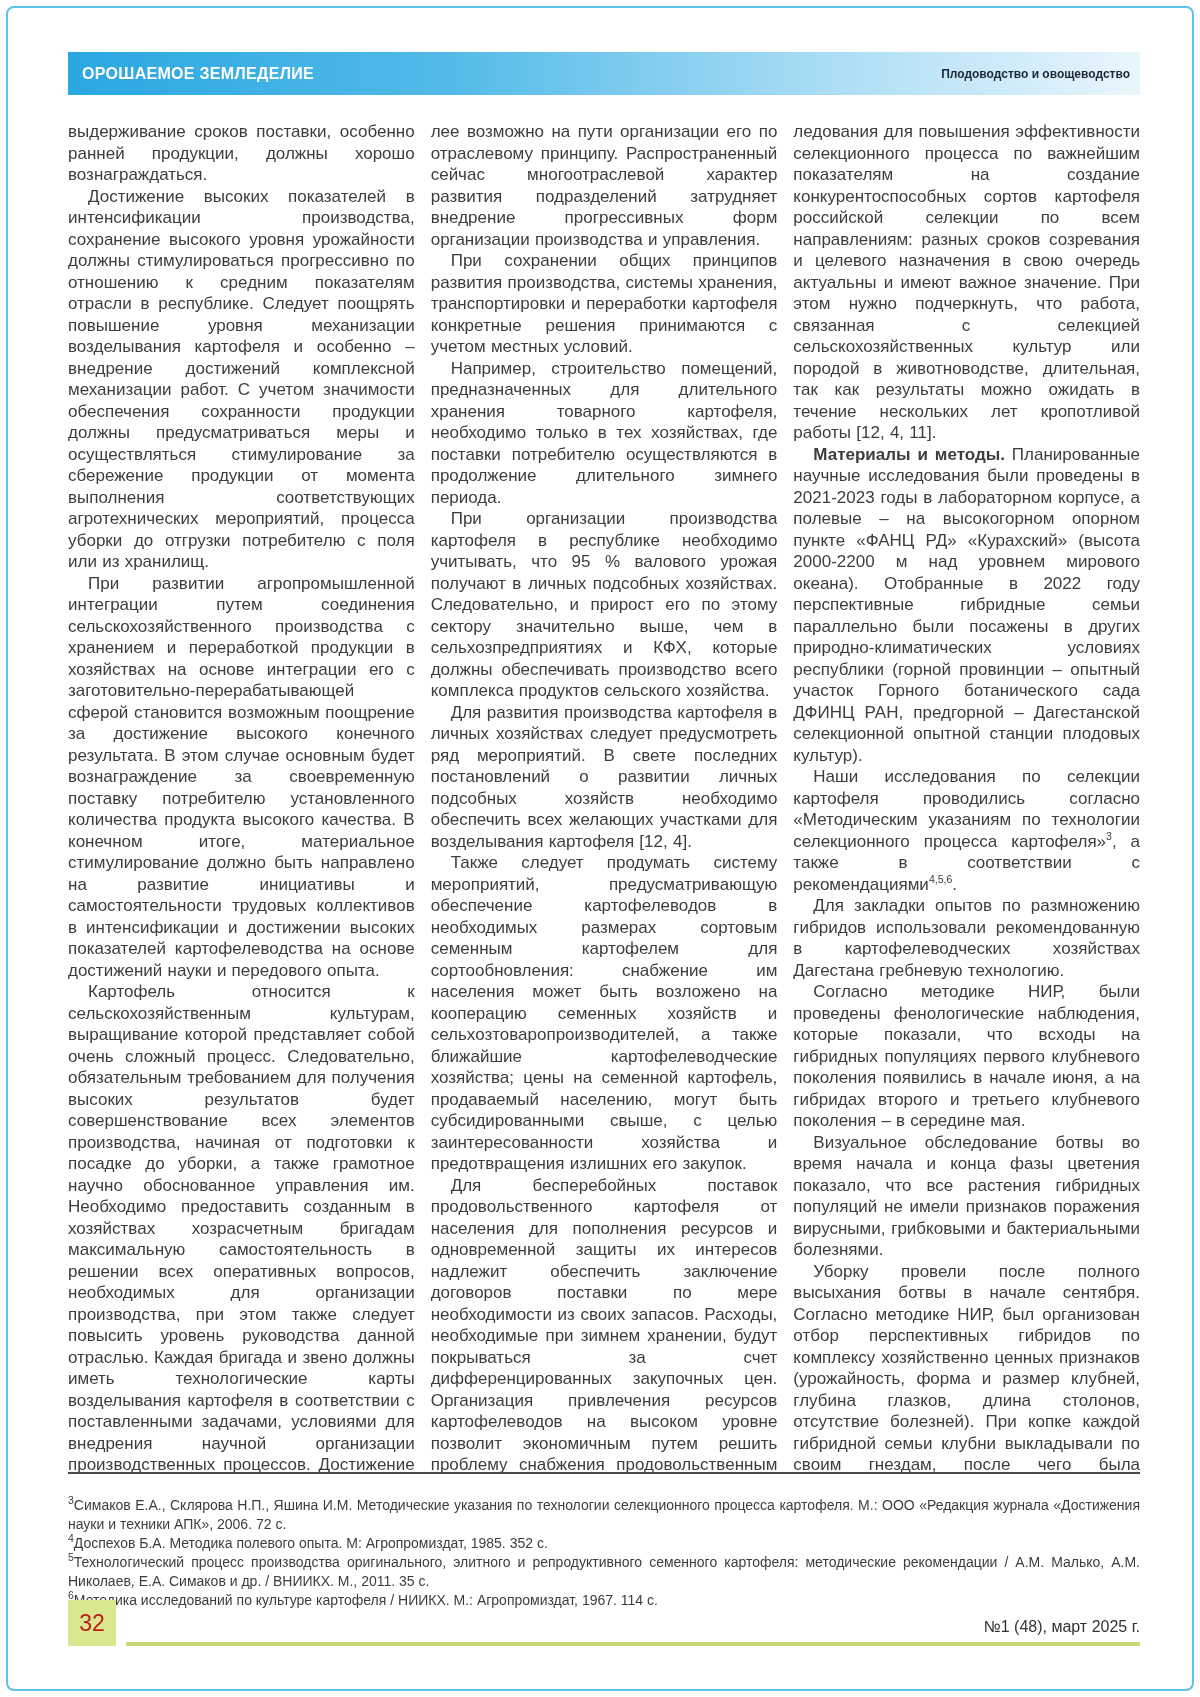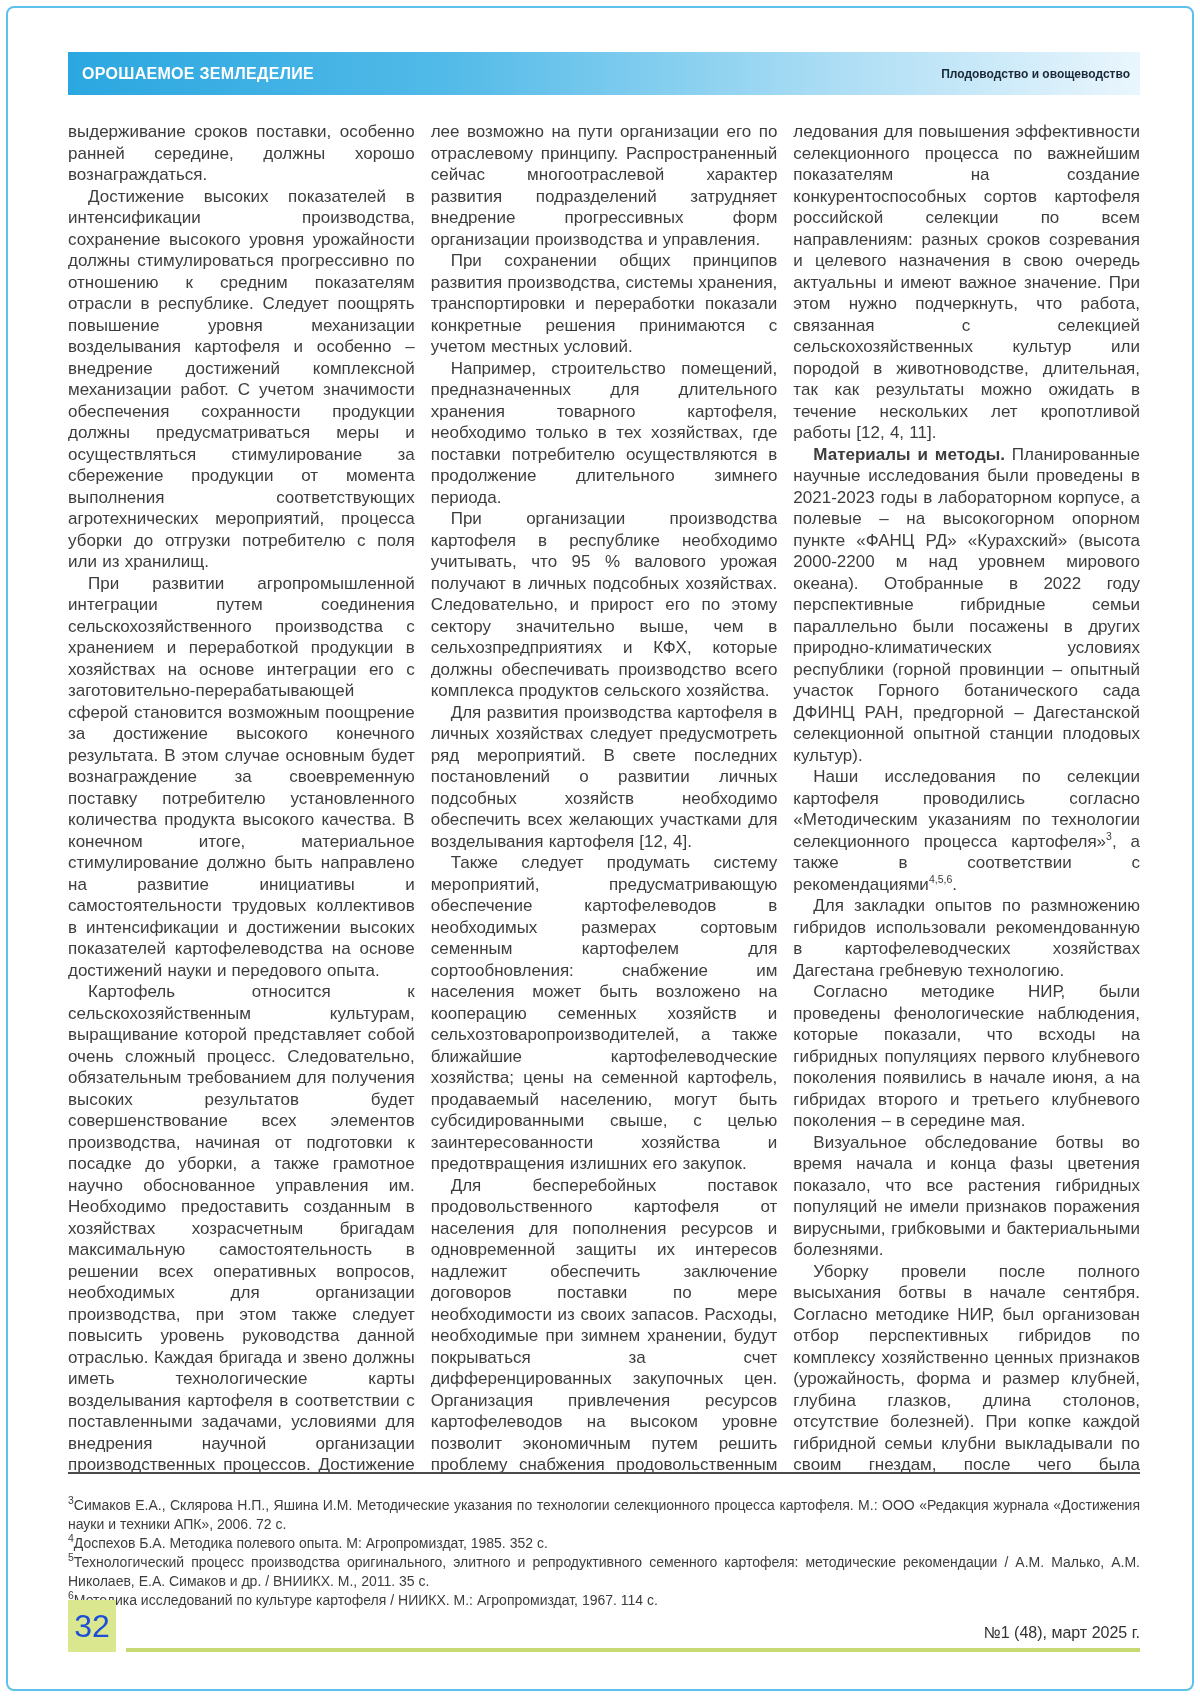--- a/index.html
+++ b/index.html
@@ -64,23 +64,23 @@
     line-height:19px;
     text-align:justify;
     hyphens:auto;
   }
   .footer{
     position:absolute;left:68px;right:60px;top:1600px;
     display:flex;align-items:flex-end;gap:10px;
   }
   .page-num-box{
     background:#dbe78e;
-    min-width:40px;height:52px;
+    min-width:40px;height:46px;
     display:flex;align-items:center;justify-content:center;
-    font-size:32px;color:#1d4ed8;
+    font-size:23px;color:#b91c1c;
     padding:0 4px;
   }
   .footer-right{
     flex:1;display:flex;flex-direction:column;align-items:flex-end;
   }
   .issue-label{
     font-size:16px;color:#333333;margin-bottom:6px;
   }
   .footer-line{
     width:100%;height:4px;background:#c6d973;
@@ -92,28 +92,28 @@
 <div class="page-frame"></div>
 
 <div class="content">
   <div class="header-bar">
     <span class="header-left">ОРОШАЕМОЕ ЗЕМЛЕДЕЛИЕ</span>
     <span class="header-right">Плодоводство и овощеводство</span>
   </div>
 
   <div class="columns">
     <div class="col">
-        <p class="para no-indent">выдерживание сроков поставки, особенно ранней середине, должны хорошо вознаграждаться.</p>
+        <p class="para no-indent">выдерживание сроков поставки, особенно ранней продукции, должны хорошо вознаграждаться.</p>
         <p class="para">Достижение высоких показателей в интенсификации производства, сохранение высокого уровня урожайности должны стимулироваться прогрессивно по отношению к средним показателям отрасли в республике. Следует поощрять повышение уровня механизации возделывания картофеля и особенно – внедрение достижений комплексной механизации работ. С учетом значимости обеспечения сохранности продукции должны предусматриваться меры и осуществляться стимулирование за сбережение продукции от момента выполнения соответствующих агротехнических мероприятий, процесса уборки до отгрузки потребителю с поля или из хранилищ.</p>
         <p class="para">При развитии агропромышленной интеграции путем соединения сельскохозяйственного производства с хранением и переработкой продукции в хозяйствах на основе интеграции его с заготовительно-перерабатывающей сферой становится возможным поощрение за достижение высокого конечного результата. В этом случае основным будет вознаграждение за своевременную поставку потребителю установленного количества продукта высокого качества. В конечном итоге, материальное стимулирование должно быть направлено на развитие инициативы и самостоятельности трудовых коллективов в интенсификации и достижении высоких показателей картофелеводства на основе достижений науки и передового опыта.</p>
         <p class="para">Картофель относится к сельскохозяйственным культурам, выращивание которой представляет собой очень сложный процесс. Следовательно, обязательным требованием для получения высоких результатов будет совершенствование всех элементов производства, начиная от подготовки к посадке до уборки, а также грамотное научно обоснованное управления им. Необходимо предоставить созданным в хозяйствах хозрасчетным бригадам максимальную самостоятельность в решении всех оперативных вопросов, необходимых для организации производства, при этом также следует повысить уровень руководства данной отраслью. Каждая бригада и звено должны иметь технологические карты возделывания картофеля в соответствии с поставленными задачами, условиями для внедрения научной организации производственных процессов. Достижение высшего уровня производства наибо-</p>
       </div>
     <div class="col">
         <p class="para no-indent">лее возможно на пути организации его по отраслевому принципу. Распространенный сейчас многоотраслевой характер развития подразделений затрудняет внедрение прогрессивных форм организации производства и управления.</p>
-        <p class="para">При сохранении общих принципов развития производства, системы хранения, транспортировки и переработки показали конкретные решения принимаются с учетом местных условий.</p>
+        <p class="para">При сохранении общих принципов развития производства, системы хранения, транспортировки и переработки картофеля конкретные решения принимаются с учетом местных условий.</p>
         <p class="para">Например, строительство помещений, предназначенных для длительного хранения товарного картофеля, необходимо только в тех хозяйствах, где поставки потребителю осуществляются в продолжение длительного зимнего периода.</p>
         <p class="para">При организации производства картофеля в республике необходимо учитывать, что 95 % валового урожая получают в личных подсобных хозяйствах. Следовательно, и прирост его по этому сектору значительно выше, чем в сельхозпредприятиях и КФХ, которые должны обеспечивать производство всего комплекса продуктов сельского хозяйства.</p>
         <p class="para">Для развития производства картофеля в личных хозяйствах следует предусмотреть ряд мероприятий. В свете последних постановлений о развитии личных подсобных хозяйств необходимо обеспечить всех желающих участками для возделывания картофеля [12, 4].</p>
         <p class="para">Также следует продумать систему мероприятий, предусматривающую обеспечение картофелеводов в необходимых размерах сортовым семенным картофелем для сортообновления: снабжение им населения может быть возложено на кооперацию семенных хозяйств и сельхозтоваропроизводителей, а также ближайшие картофелеводческие хозяйства; цены на семенной картофель, продаваемый населению, могут быть субсидированными свыше, с целью заинтересованности хозяйства и предотвращения излишних его закупок.</p>
         <p class="para">Для бесперебойных поставок продовольственного картофеля от населения для пополнения ресурсов и одновременной защиты их интересов надлежит обеспечить заключение договоров поставки по мере необходимости из своих запасов. Расходы, необходимые при зимнем хранении, будут покрываться за счет дифференцированных закупочных цен. Организация привлечения ресурсов картофелеводов на высоком уровне позволит экономичным путем решить проблему снабжения продовольственным картофелем населения городов и промышленных центров. Исходя из вышесказанного, научные исс-</p>
       </div>
     <div class="col">
         <p class="para no-indent">ледования для повышения эффективности селекционного процесса по важнейшим показателям на создание конкурентоспособных сортов картофеля российской селекции по всем направлениям: разных сроков созревания и целевого назначения в свою очередь актуальны и имеют важное значение. При этом нужно подчеркнуть, что работа, связанная с селекцией сельскохозяйственных культур или породой в животноводстве, длительная, так как результаты можно ожидать в течение нескольких лет кропотливой работы [12, 4, 11].</p>
         <p class="para"><b>Материалы и методы.</b> Планированные научные исследования были проведены в 2021-2023 годы в лабораторном корпусе, а полевые – на высокогорном опорном пункте «ФАНЦ РД» «Курахский» (высота 2000-2200 м над уровнем мирового океана). Отобранные в 2022 году перспективные гибридные семьи параллельно были посажены в других природно-климатических условиях республики (горной провинции – опытный участок Горного ботанического сада ДФИНЦ РАН, предгорной – Дагестанской селекционной опытной станции плодовых культур).</p>
         <p class="para">Наши исследования по селекции картофеля проводились согласно «Методическим указаниям по технологии селекционного процесса картофеля»<sup>3</sup>, а также в соответствии с рекомендациями<sup>4,5,6</sup>.</p>

